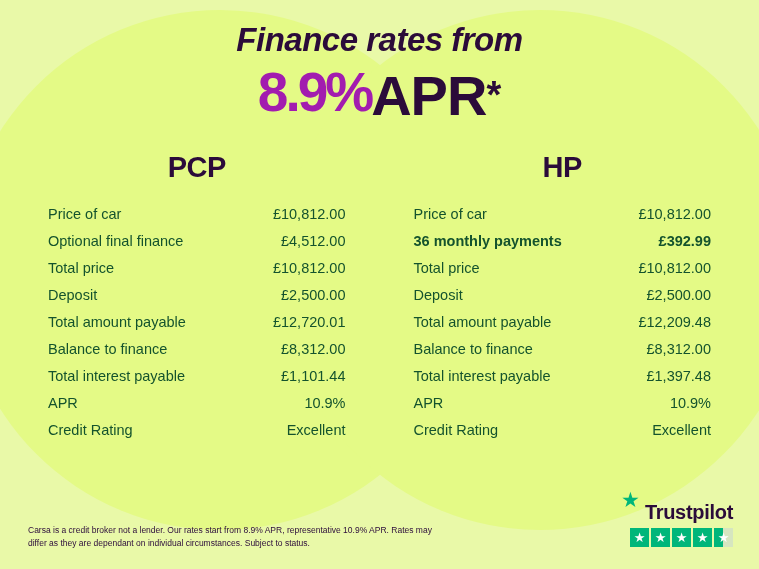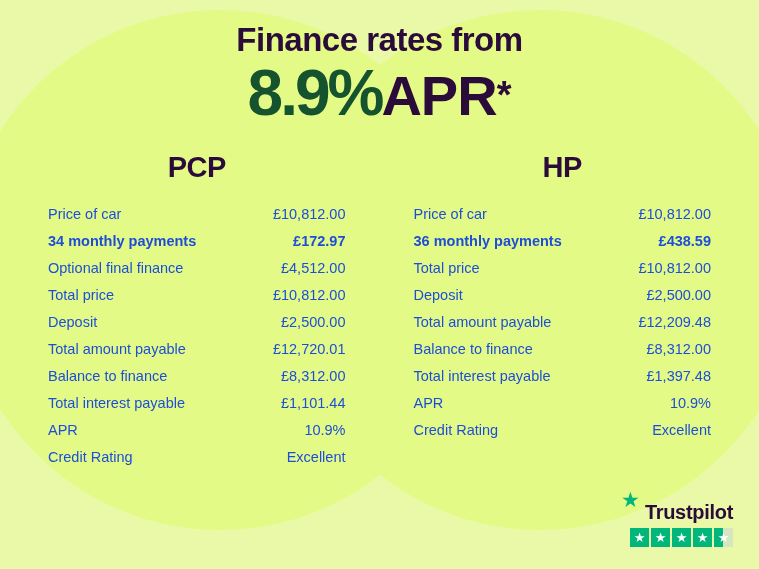--- a/index.html
+++ b/index.html
@@ -46,31 +46,32 @@
     height: 100%;
   }
   .headline {
     text-align: center;
     font-size: 33px;
     font-weight: bold;
     letter-spacing: -0.5px;
     padding-top: 22px;
     color: #2b0b3a;
     line-height: 1.1;
+    font-style: italic;
   }
   .rate-row {
     text-align: center;
     margin-top: 2px;
     white-space: nowrap;
   }
   .rate-big {
-    font-size: 64px;
+    font-size: 55px;
     font-weight: bold;
     letter-spacing: -3px;
-    color: #14532d;
+    color: #a21caf;
     line-height: 1;
     vertical-align: middle;
   }
   .rate-apr {
     font-size: 56px;
     font-weight: bold;
     letter-spacing: -1px;
     color: #2b0b3a;
     vertical-align: middle;
     position: relative;
@@ -102,21 +103,21 @@
     color: #2b0b3a;
     margin-bottom: 16px;
     letter-spacing: -0.5px;
   }
   .row {
     display: flex;
     justify-content: space-between;
     align-items: baseline;
     font-size: 14.5px;
     padding: 5.5px 2px;
-    color: #1d4ed8;
+    color: #14532d;
   }
   .row.bold .row-label,
   .row.bold .row-value {
     font-weight: bold;
   }
   .row-label {
     text-align: left;
   }
   .row-value {
     text-align: center;
@@ -204,24 +205,20 @@
 
     <div class="columns">
 
       <div class="col">
         <div class="col-title">PCP</div>
 
         <div class="row">
           <span class="row-label">Price of car</span>
           <span class="row-value">£10,812.00</span>
         </div>
-        <div class="row bold">
-          <span class="row-label">34 monthly payments</span>
-          <span class="row-value">£172.97</span>
-        </div>
         <div class="row">
           <span class="row-label">Optional final finance</span>
           <span class="row-value">£4,512.00</span>
         </div>
         <div class="row">
           <span class="row-label">Total price</span>
           <span class="row-value">£10,812.00</span>
         </div>
         <div class="row">
           <span class="row-label">Deposit</span>
@@ -251,21 +248,21 @@
 
       <div class="col">
         <div class="col-title">HP</div>
 
         <div class="row">
           <span class="row-label">Price of car</span>
           <span class="row-value">£10,812.00</span>
         </div>
         <div class="row bold">
           <span class="row-label">36 monthly payments</span>
-          <span class="row-value">£438.59</span>
+          <span class="row-value">£392.99</span>
         </div>
         <div class="row">
           <span class="row-label">Total price</span>
           <span class="row-value">£10,812.00</span>
         </div>
         <div class="row">
           <span class="row-label">Deposit</span>
           <span class="row-value">£2,500.00</span>
         </div>
         <div class="row">
@@ -287,20 +284,21 @@
         <div class="row">
           <span class="row-label">Credit Rating</span>
           <span class="row-value">Excellent</span>
         </div>
       </div>
 
     </div>
   </div>
 
   <div class="footer">
+    <div class="disclaimer">Carsa is a credit broker not a lender. Our rates start from 8.9% APR, representative 10.9% APR. Rates may differ as they are dependant on individual circumstances. Subject to status.</div>
 
     <div class="trustpilot">
       <div class="tp-top">
         <span class="tp-star-glyph">★</span>
         <span class="tp-name">Trustpilot</span>
       </div>
       <div class="tp-stars">
         <span class="tp-box">
             <span>★</span>
           </span>

